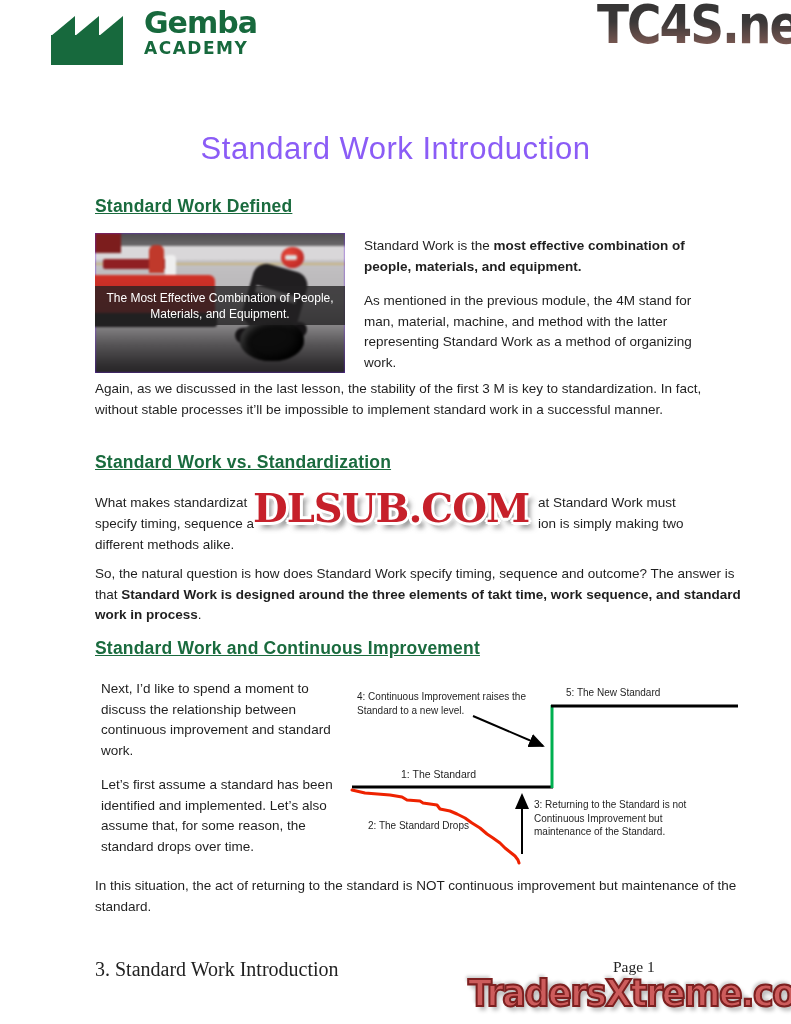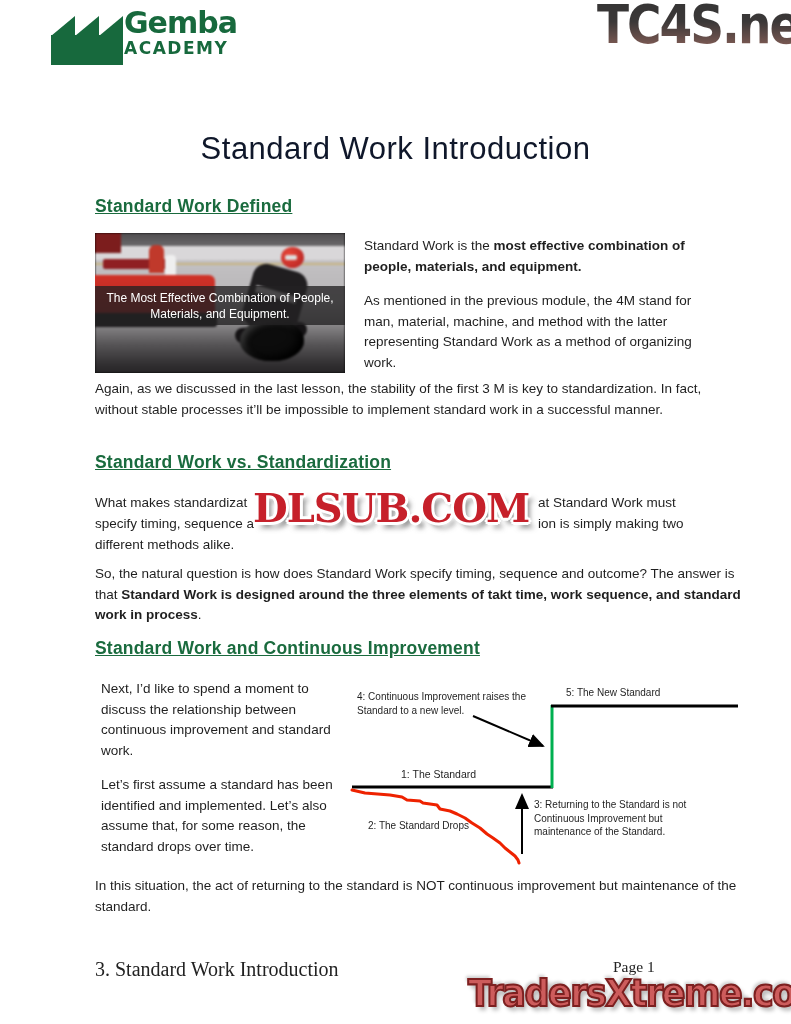--- a/index.html
+++ b/index.html
@@ -4,51 +4,51 @@
 <style>
   html,body{margin:0;padding:0;background:#e8e8e8;}
   .page{
     position:relative;width:791px;height:1024px;background:#ffffff;
     margin:0 auto;overflow:hidden;
     font-family:"Liberation Sans",sans-serif;color:#1f1f1f;
   }
   
   .logo{position:absolute;left:48px;top:8px;display:flex;align-items:flex-start;}
   .logo svg{display:block;}
-  .logo-text{margin-left:0;line-height:1;}
+  .logo-text{margin-left:20px;line-height:1;}
   .logo-name{font-family:"DejaVu Sans",sans-serif;font-weight:bold;font-size:30px;color:#17693d;letter-spacing:-1px;}
   .logo-sub{font-family:"DejaVu Sans",sans-serif;font-weight:bold;font-size:17px;color:#17693d;letter-spacing:1.5px;margin-top:2px;}
   .wm-tc4s{
     position:absolute;left:597px;top:-6px;width:200px;
     font-family:"DejaVu Sans",sans-serif;font-weight:bold;font-size:47px;letter-spacing:-2px;
     transform:scaleY(1.12);transform-origin:top left;
     background:linear-gradient(180deg,#343434 0%,#3b3838 45%,#6d524d 75%,#97665e 100%);
     -webkit-background-clip:text;background-clip:text;color:transparent;
     text-shadow:none;white-space:nowrap;
   }
   
   .title{position:absolute;left:0;top:131px;width:791px;text-align:center;
-    font-size:31px;font-weight:400;color:#0f172a;letter-spacing:0.5px;}
+    font-size:31px;font-weight:400;color:#8b5cf6;letter-spacing:0.5px;}
   .h-green{position:absolute;left:95px;font-size:17.5px;font-weight:bold;color:#1a6b3e;letter-spacing:0.2px;text-decoration:underline;}
   .h1{top:196px;} .h2{top:452px;} .h3{top:638px;}
   
   .body-text{font-size:13.5px;line-height:20.5px;color:#1f1f1f;}
   .b{font-weight:bold;}
   .p-right-col{position:absolute;left:352px;top:236px;width:352px;margin-left:12px;}
   .p-right-col .gap{height:14px;}
   .p3{position:absolute;left:95px;top:379px;width:646px;}
   .wm-para{position:absolute;left:95px;top:493px;width:646px;}
   .wm-para .ln{position:relative;height:21px;white-space:nowrap;}
   .wm-para .rfrag{position:absolute;left:443px;top:0;}
   .p-so{position:absolute;left:95px;top:564px;width:650px;}
   .p-left-col{position:absolute;left:101px;top:679px;width:255px;}
   .p-left-col .gap{height:14px;}
   .p-last{position:absolute;left:95px;top:876px;width:646px;}
   
-  .pit{position:absolute;left:95px;top:233px;width:250px;height:140px;overflow:hidden;background:#000000;}
+  .pit{position:absolute;left:95px;top:233px;width:250px;height:140px;overflow:hidden;background:#6d28d9;}
   .pit .scene{position:absolute;inset:0;filter:blur(1px);}
   .pit .fence{position:absolute;left:0;top:0;width:100%;height:13px;background:linear-gradient(180deg,#4e4c4e,#6b696b);}
   .pit .wall{position:absolute;left:0;top:13px;width:100%;height:14px;background:#d9d7d9;}
   .pit .track{position:absolute;left:0;top:27px;width:100%;height:113px;
     background:linear-gradient(180deg,#c3c1c3 0%,#b7b5b7 35%,#8f8d8f 55%,#565456 75%,#323032 92%,#262426 100%);}
   .pit .yline{position:absolute;left:0;top:30px;width:100%;height:2px;background:#c9b06a;opacity:.7;}
   .pit .sign{position:absolute;left:0;top:0;width:26px;height:20px;background:#7c1d1d;}
   .pit .wing{position:absolute;left:8px;top:26px;width:68px;height:10px;background:#8f1f22;border-radius:2px;}
   .pit .hoop{position:absolute;left:54px;top:12px;width:15px;height:28px;background:#c0392b;border-radius:6px 6px 0 0;}
   .pit .bottle{position:absolute;left:70px;top:22px;width:11px;height:22px;background:#efefef;border-radius:4px;}

